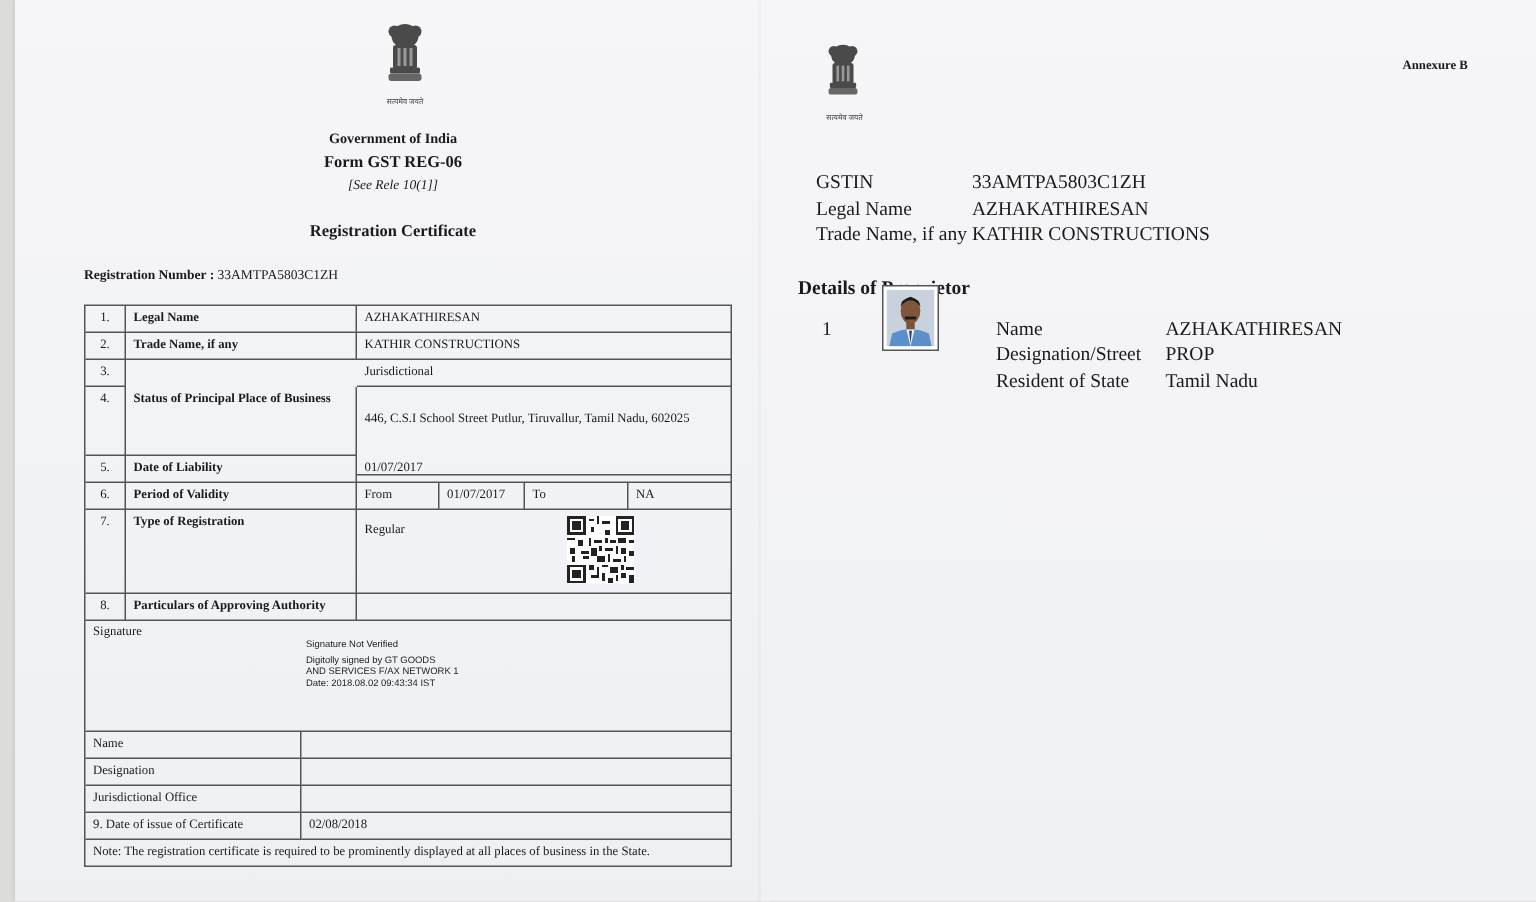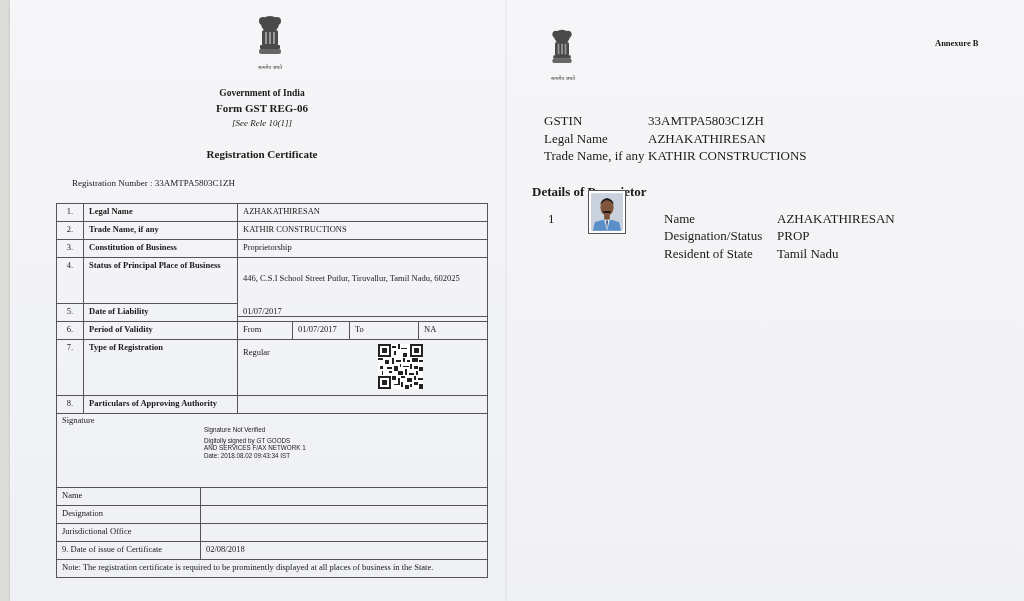--- a/index.html
+++ b/index.html
@@ -24,21 +24,21 @@
   .emblem svg { width:100%; height:100%; }
   .emblem-caption { position:absolute; font-size:5px; color:#444; text-align:center; width:40px; }
 
   .center-text { position:absolute; left:0; width:504px; text-align:center; }
   .h-gov { top:88px; font-size:9.5px; font-weight:bold; }
   .h-form { top:102px; font-size:11px; font-weight:bold; }
   .h-rule { top:118px; font-size:9px; font-style:italic; }
   .h-cert { top:148px; font-size:11px; font-weight:bold; }
 
   .regno { position:absolute; left:46px; top:178px; font-size:9px; }
-  .regno b { font-weight:normal;margin-left:16px; }
+  .regno b { font-weight:bold; }
 
   
   .tbl { position:absolute; left:46px; top:203px; width:432px; height:375px; border:1px solid #555; }
   .cell { position:absolute; border-right:1px solid #555; border-bottom:1px solid #555; font-size:8.5px; padding:3px 5px; line-height:1.15; overflow:hidden; }
   .cell.nb-r { border-right:none; }
   .cell.bold { font-weight:bold; }
   .cell.num { text-align:center; padding-left:0; padding-right:0; }
   .qr { position:absolute; width:45px; height:45px; background:#fff; }
   .sig-block { position:absolute; font-family:"Liberation Sans", sans-serif; font-size:6.3px; line-height:1.2; color:#222; }
 
@@ -89,22 +89,21 @@
 
     <div class="cell num" style="left:0;top:0;width:27px;height:18px;">1.</div>
     <div class="cell bold" style="left:27px;top:0;width:154px;height:18px;">Legal Name</div>
     <div class="cell nb-r" style="left:181px;top:0;width:250px;height:18px;">AZHAKATHIRESAN</div>
 
     <div class="cell num" style="left:0;top:18px;width:27px;height:18px;">2.</div>
     <div class="cell bold" style="left:27px;top:18px;width:154px;height:18px;">Trade Name, if any</div>
     <div class="cell nb-r" style="left:181px;top:18px;width:250px;height:18px;">KATHIR CONSTRUCTIONS</div>
 
     <div class="cell num" style="left:0;top:36px;width:27px;height:18px;">3.</div>
-    <div class="cell bold" style="left:27px;top:36px;width:154px;height:18px;">Constitution of Business</div>
-    <div class="cell nb-r" style="left:181px;top:36px;width:250px;height:18px;">Proprietorship</div>
+    <div class="cell nb-r" style="left:181px;top:36px;width:250px;height:18px;">Jurisdictional</div>
 
     <div class="cell num" style="left:0;top:54px;width:27px;height:46px;">4.</div>
     <div class="cell bold" style="left:27px;top:54px;width:154px;height:46px;">Status of Principal Place of Business</div>
     <div class="cell nb-r" style="left:181px;top:54px;width:250px;height:46px;margin-top:13px;">446, C.S.I School Street Putlur, Tiruvallur, Tamil Nadu, 602025</div>
 
     <div class="cell num" style="left:0;top:100px;width:27px;height:18px;">5.</div>
     <div class="cell bold" style="left:27px;top:100px;width:154px;height:18px;">Date of Liability</div>
     <div class="cell nb-r" style="left:181px;top:100px;width:250px;height:18px;">01/07/2017</div>
 
     <div class="cell num" style="left:0;top:118px;width:27px;height:18px;">6.</div>
@@ -246,17 +245,17 @@
       <path d="M16 29 L17 38 L18 29 Z" fill="#2a3c6b"></path>
       <rect x="14" y="22" width="6" height="6" fill="#7a5238"></rect>
       <ellipse cx="17" cy="15" rx="7" ry="9" fill="#80553b"></ellipse>
       <path d="M10 12 Q17 3 24 12 Q24 7 17 5 Q10 7 10 12 Z" fill="#1b1b1b"></path>
       <rect x="13" y="19" width="8" height="2" fill="#1b1b1b"></rect>
     </svg>
   </div>
 
   <div class="r-label" style="left:157px; top:194px;">Name</div>
   <div class="r-label" style="left:270px; top:194px;">AZHAKATHIRESAN</div>
-  <div class="r-label" style="left:157px; top:211px;">Designation/Status</div>
+  <div class="r-label" style="left:157px; top:211px;">Designation/Street</div>
   <div class="r-label" style="left:270px; top:211px;">PROP</div>
   <div class="r-label" style="left:157px; top:229px;">Resident of State</div>
   <div class="r-label" style="left:270px; top:229px;">Tamil Nadu</div>
 </div>
 
 </body></html>

